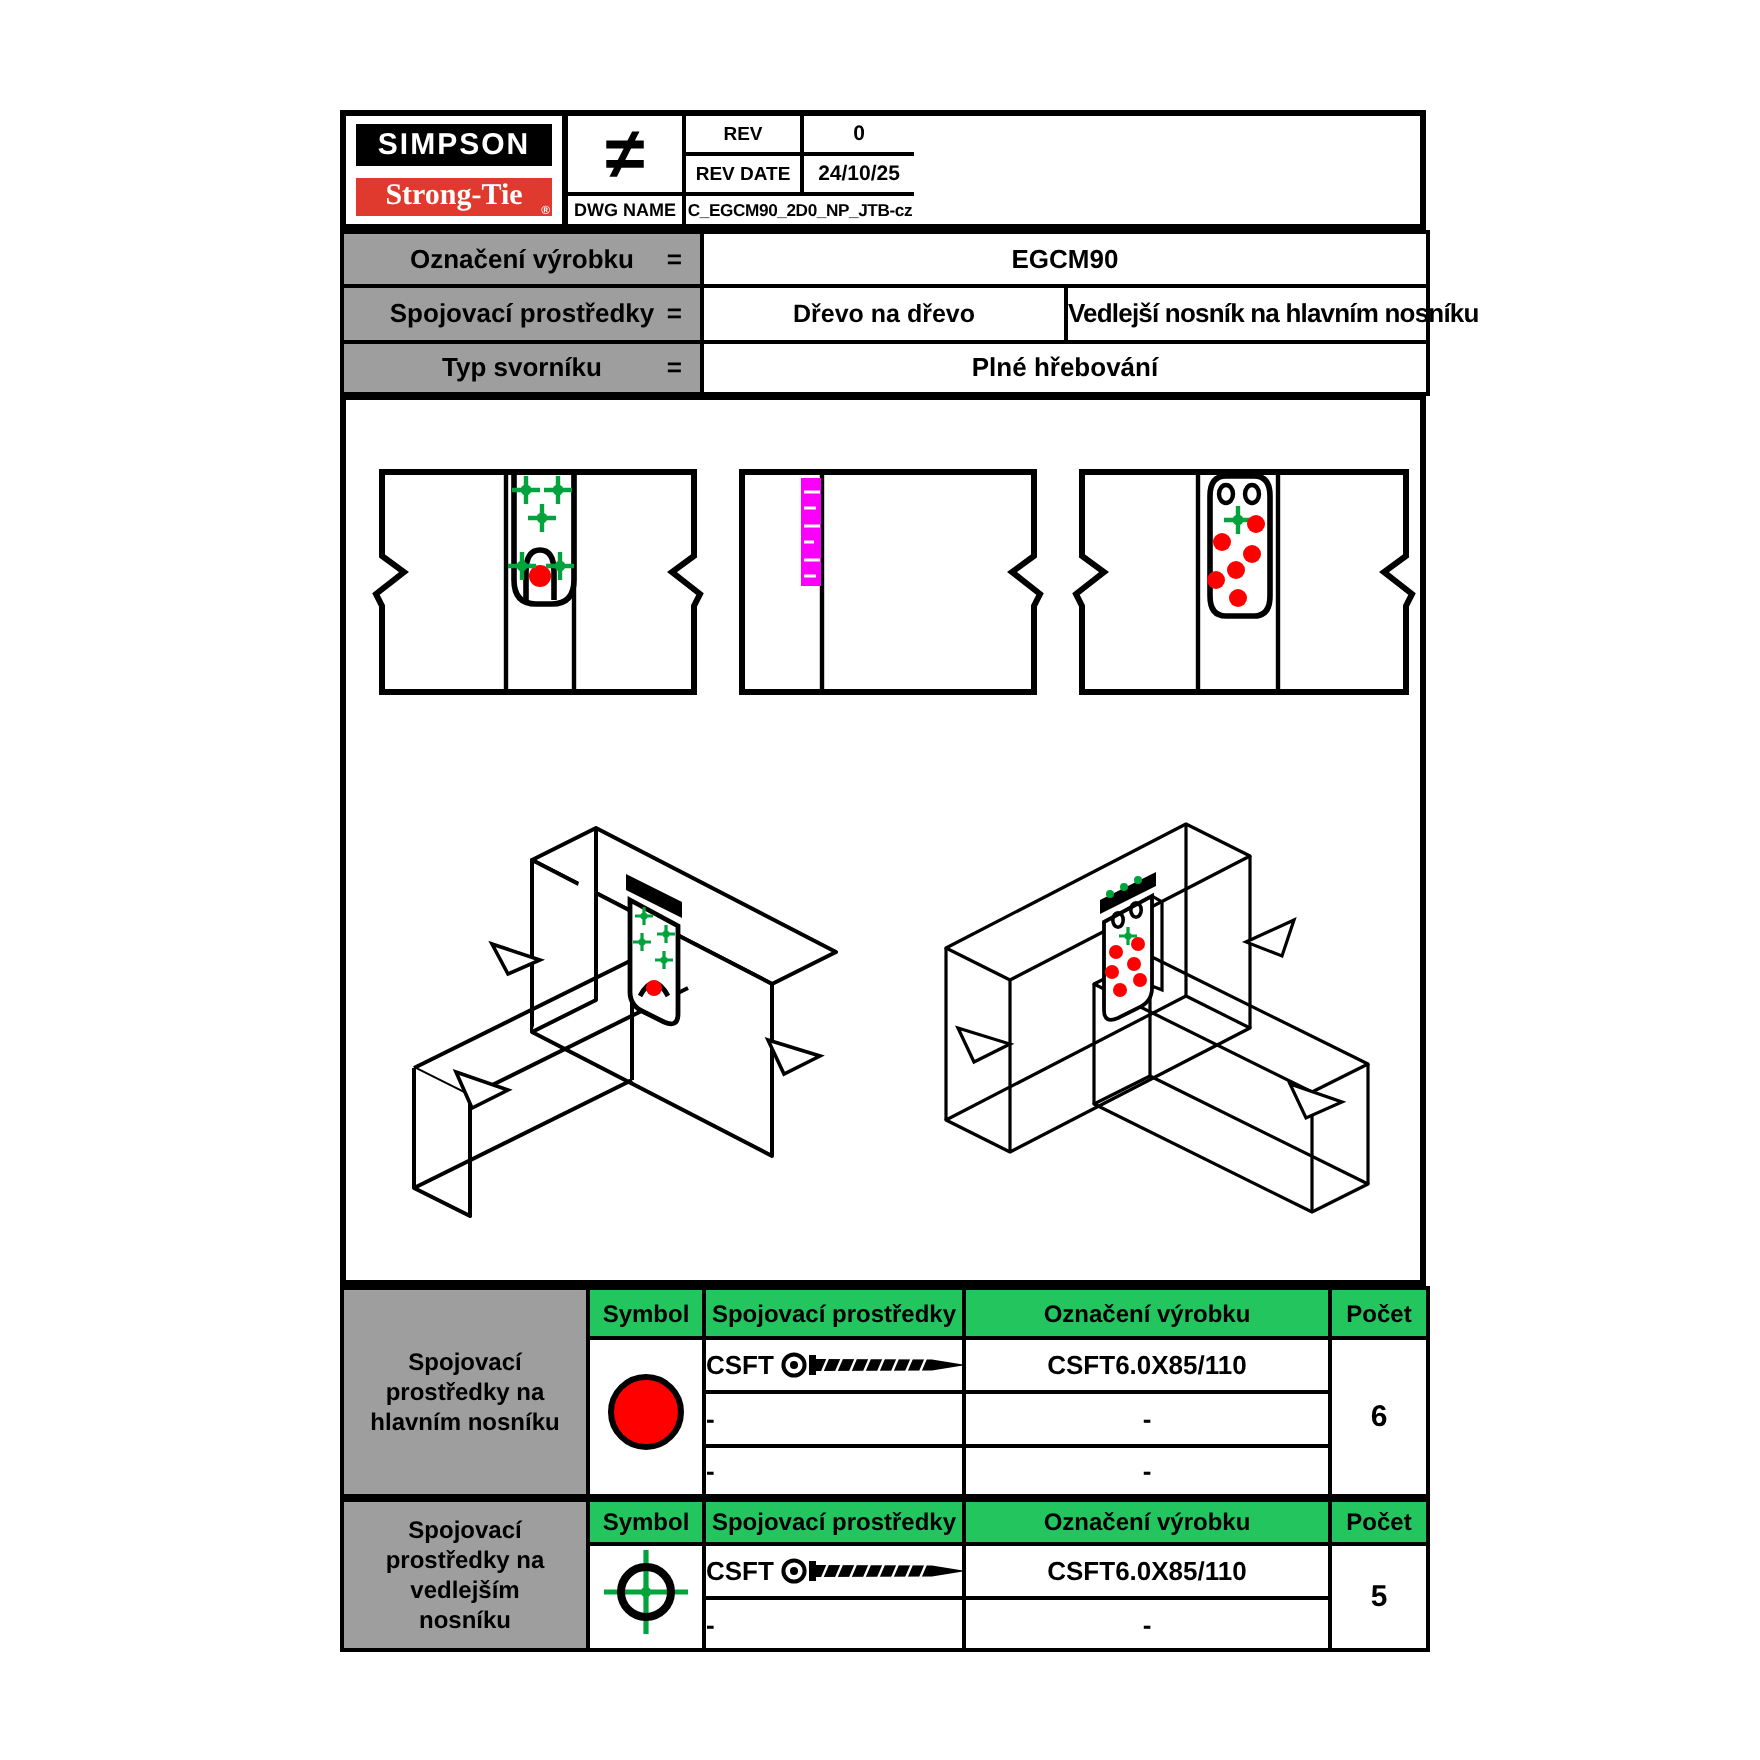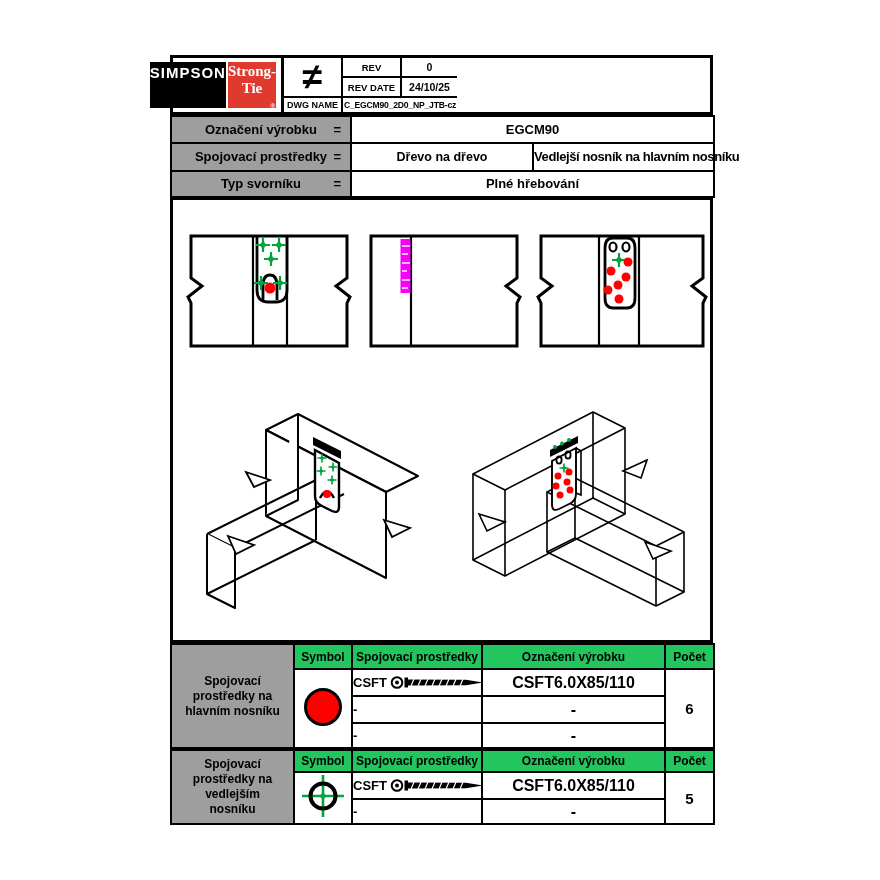--- a/index.html
+++ b/index.html
@@ -2,22 +2,22 @@
 <html><head>
 <meta charset="utf-8">
 <style>
   html,body{margin:0;padding:0;background:#fff;}
   #canvas{position:relative;width:880px;height:880px;background:#fff;overflow:hidden;
           font-family:"Liberation Sans",sans-serif;color:#000;}
   #sheet{position:absolute;left:170px;top:55px;width:543px;height:770px;background:#fff;}
   .sec{box-sizing:border-box;}
   
   .header{display:flex;height:60px;border:3px solid #000;}
-  .logo-cell{width:111px;border-right:3px solid #000;display:flex;flex-direction:row;
-             justify-content:flex-end;gap:2px;padding:4px 5px;box-sizing:border-box;position:relative;}
+  .logo-cell{width:111px;border-right:3px solid #000;display:flex;flex-direction:column;
+             justify-content:space-between;gap:2px;padding:4px 5px;box-sizing:border-box;position:relative;}
   .logo-black{background:#000;color:#fff;font-weight:bold;font-size:15px;text-align:center;
               padding:2px 0;letter-spacing:1px;}
   .logo-red{background:#e03a2f;color:#ffffff;font-family:"Liberation Serif",serif;font-weight:bold;
             font-size:15px;text-align:center;padding:1px 0;position:relative;}
   .reg{position:absolute;right:1px;bottom:-1px;font-size:6px;font-family:"Liberation Sans",sans-serif;}
   .title-cell{flex:1;display:flex;align-items:center;justify-content:center;border-right:3px solid #000;}
   .title-cell .t{font-size:25px;font-weight:bold;text-decoration:underline;letter-spacing:-0.5px;white-space:nowrap;}
   .rev-block{width:173px;display:grid;grid-template-columns:57px 57px 1fr;
              grid-template-rows:18px 18px 1fr;background:#000;gap:2px;}
   .rev-block>div{background:#fff;display:flex;align-items:center;justify-content:center;
@@ -40,21 +40,21 @@
   .draw{position:relative;height:445px;border:3px solid #000;border-top-width:2px;background:#fff;}
   .draw svg{position:absolute;}
   
   .ftab{width:543px;}
   .ftab td,.ftab th{border:2.5px solid #000;padding:0;font-weight:bold;}
   .ftab th{background:#22c55e;font-size:12px;text-align:center;}
   .ftab .lblcell{font-size:12px;text-align:center;padding:0 13px;line-height:1.25;margin-left:48px;}
   .symcell{text-align:center;vertical-align:middle;}
   .fastcell{font-size:13px;text-align:left;padding-left:8px;white-space:nowrap;}
   .fastcell svg{vertical-align:-3px;margin-left:3px;}
-  .prodcell{font-size:16px;text-align:center;}
+  .prodcell{font-size:13px;text-align:center;}
   .cntcell{font-size:15px;text-align:center;}
   .red-circle{display:inline-block;width:32px;height:32px;border-radius:50%;
               background:#ff0000;border:3.5px solid #000;}
 </style>
 </head>
 <body>
 
 <div id="canvas">
 
   <svg width="0" height="0" style="position:absolute">

